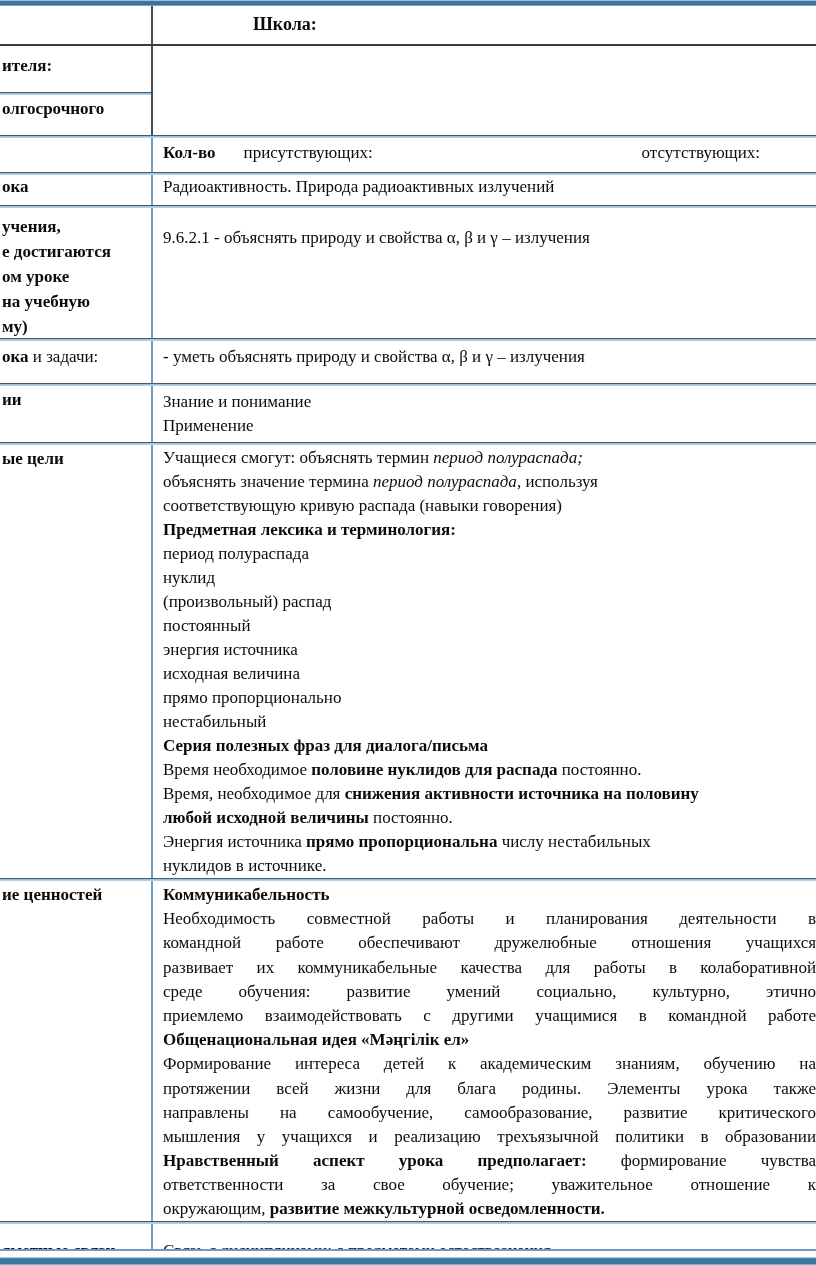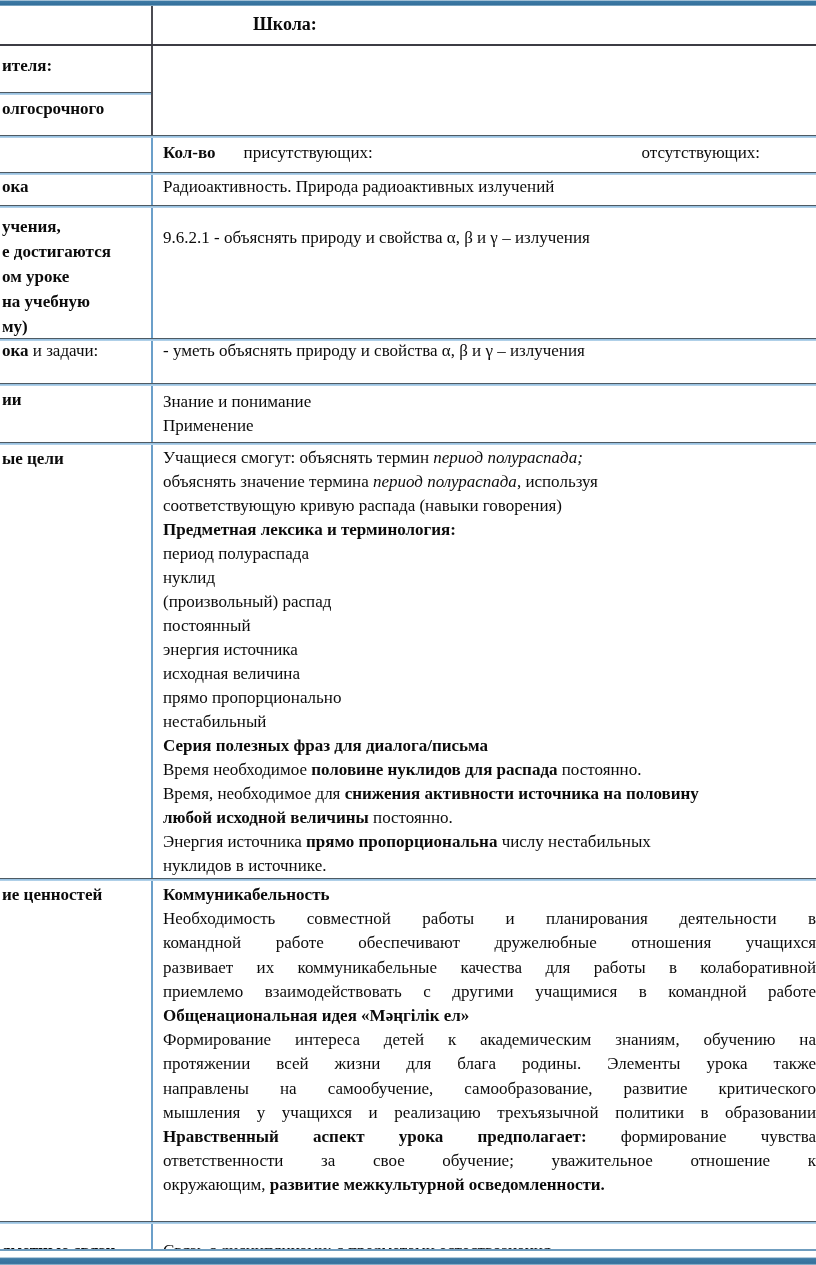--- a/index.html
+++ b/index.html
@@ -28,21 +28,21 @@
   .r1v{padding-top:8px;padding-left:100px;font-weight:bold;font-size:18px;}
   .l2{padding-top:10px;}
   .l3{padding-top:4px;}
   .hrl{grid-area:5/1/6/2;border-right:2px solid #4b4b52;box-sizing:border-box;}
   .r4v{padding-top:5px;display:flex;align-items:flex-start;}
   .r4v .present{margin-left:28px;}
   .r4v .absent{margin-left:auto;margin-right:56px;}
   .l5,.r5v{padding-top:2px;}
   .l6{padding-top:6px;}  .l6 .line{line-height:25px;}
   .r6v{padding-top:20px;}
-  .l7,.r7v{}
+  .l7,.r7v{padding-top:6px;}
   .l8{padding-top:4px;}
   .r8v{padding-top:4px;} .r8v .line{line-height:24px;}
   .l9{padding-top:4px;}
   .r9v{padding-top:1px;} .r9v .line{line-height:24px;}
   .l10{padding-top:4px;}
   .r10v{padding-top:2px;padding-right:0;} .r10v .line{line-height:24.2px;max-height:24.2px;}
   .l11,.r11v{padding-top:17px;}
 </style>
 </head>
 <body>
@@ -128,20 +128,21 @@
     </div>
 
   <div class="hr" style="grid-area:19/1/20/3"></div>
 
   <div class="lc l10" style="grid-area:20/1">ие ценностей</div>
   <div class="rc r10v" style="grid-area:20/2">
       <div class="line"><span class="b">Коммуникабельность</span></div>
       <div class="line j"><span>Необходимость совместной работы и планирования деятельности в</span></div>
       <div class="line j"><span>командной работе обеспечивают  дружелюбные отношения учащихся</span></div>
       <div class="line j"><span>развивает их коммуникабельные качества для работы в колаборативной</span></div>
+      <div class="line j"><span>среде обучения:  развитие умений социально, культурно, этично</span></div>
       <div class="line j"><span>приемлемо взаимодействовать с другими учащимися в командной работе</span></div>
       <div class="line"><span class="b">Общенациональная идея «Мәңгілік ел»</span></div>
       <div class="line j"><span>Формирование интереса детей к академическим знаниям, обучению на</span></div>
       <div class="line j"><span>протяжении всей жизни для блага родины.  Элементы урока также</span></div>
       <div class="line j"><span>направлены на самообучение, самообразование, развитие критического</span></div>
       <div class="line j"><span>мышления у учащихся и реализацию трехъязычной политики в образовании</span></div>
       <div class="line j"><span class="b">Нравственный аспект  урока предполагает:</span><span> формирование чувства</span></div>
       <div class="line j"><span>ответственности за свое обучение; уважительное отношение к</span></div>
       <div class="line"><span>окружающим, </span><span class="b">развитие межкультурной осведомленности.</span></div>
     </div>

